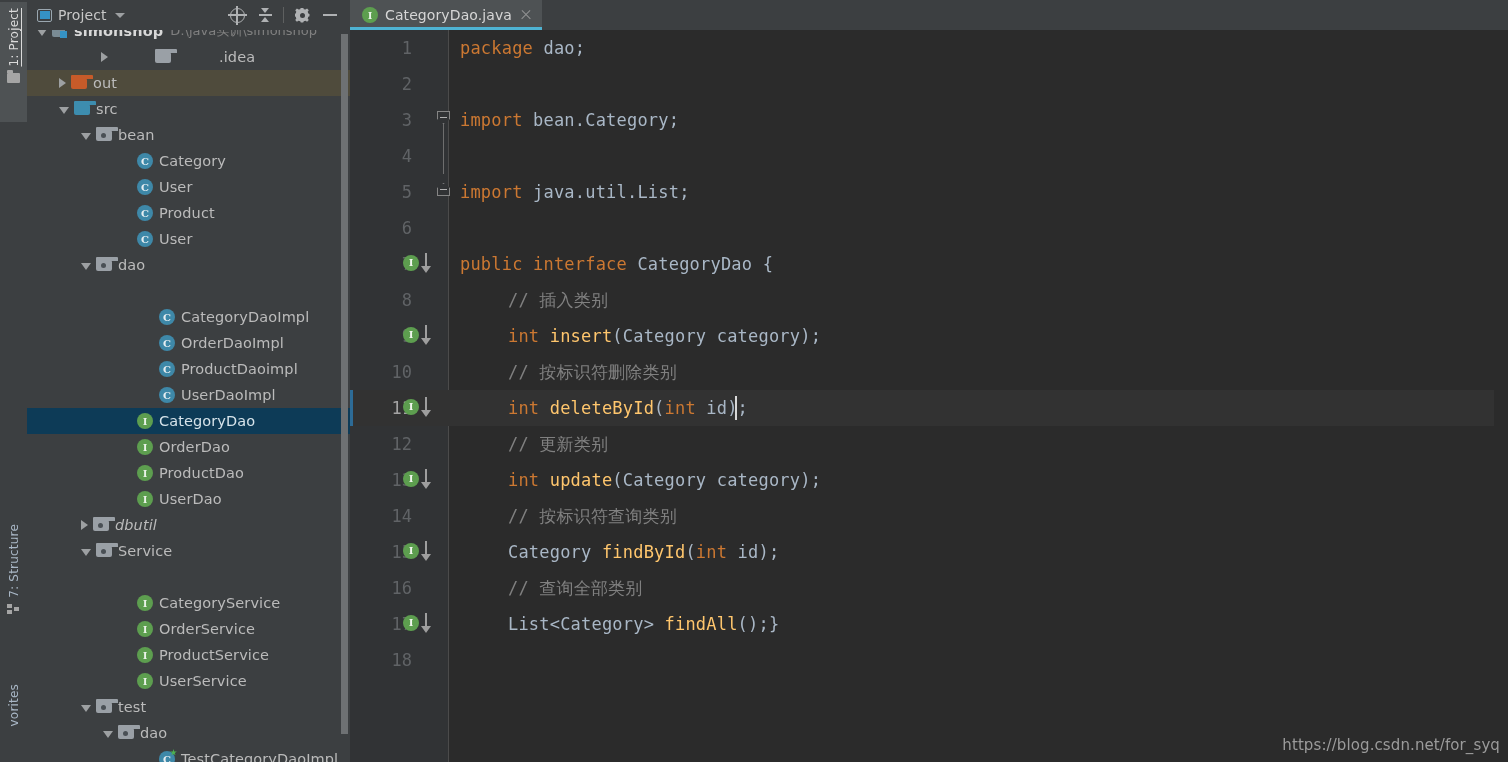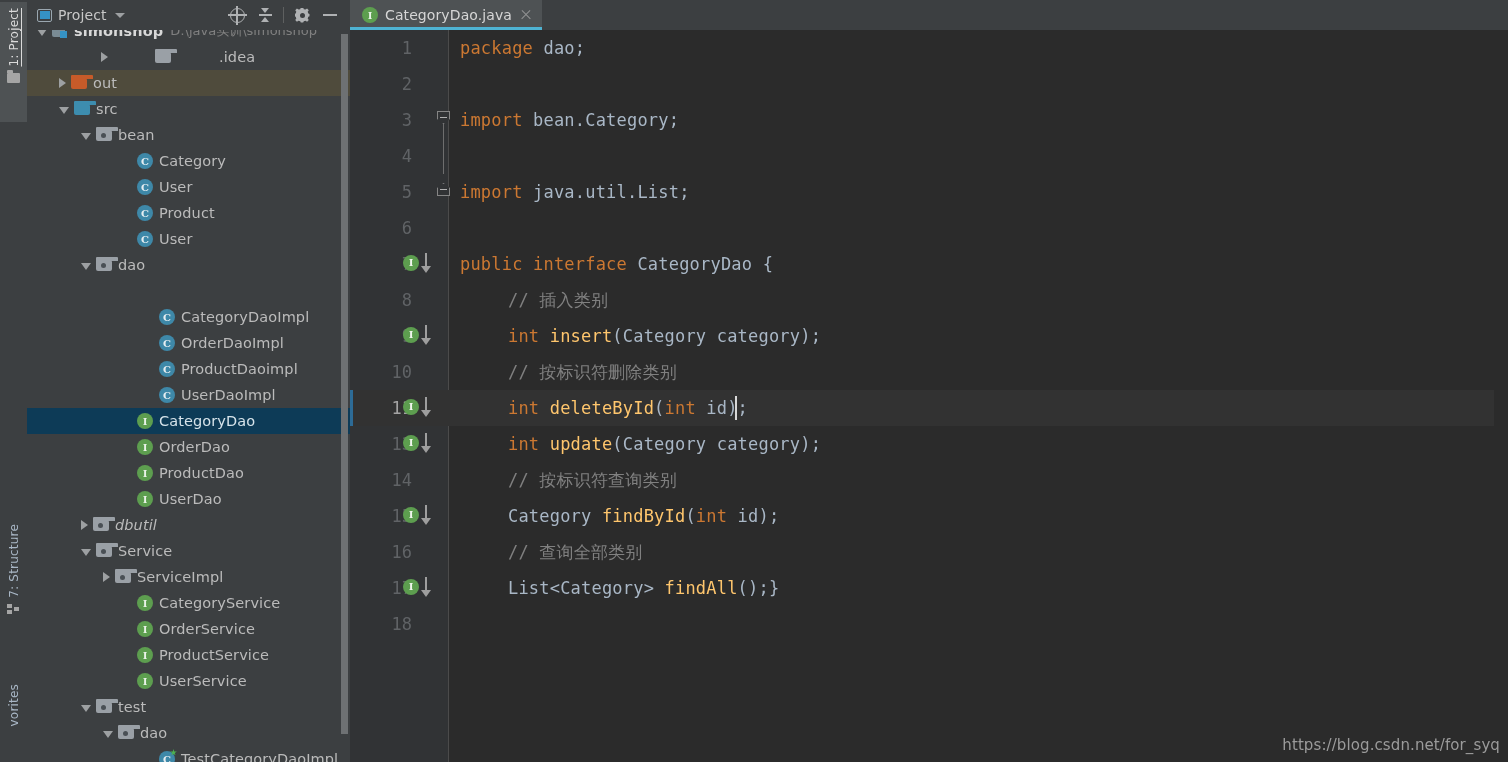--- a/index.html
+++ b/index.html
@@ -740,30 +740,20 @@
         </div>
         <div class="row" style="position: absolute; left: 0px; right: 0px; top: 508px;">
           <div style="width:54px;flex:none"></div>
           <div class="arrow open"></div>
           <div class="ic ic-pkg">
             <div class="tab"></div>
             <div class="body"></div>
             <div class="dot"></div>
           </div>
           <span class="label">Service</span>
-        </div>
-        <div class="row" style="position: absolute; left: 0px; right: 0px; top: 534px;">
-          <div style="width:76px;flex:none"></div>
-          <div class="arrow"></div>
-          <div class="ic ic-pkg">
-            <div class="tab"></div>
-            <div class="body"></div>
-            <div class="dot"></div>
-          </div>
-          <span class="label">ServiceImpl</span>
         </div>
         <div class="row" style="position: absolute; left: 0px; right: 0px; top: 560px;">
           <div style="width:98px;flex:none"></div>
           <div class="arrow none"></div>
           <div class="ic ic-iface">I</div>
           <span class="label">CategoryService</span>
         </div>
         <div class="row" style="position: absolute; left: 0px; right: 0px; top: 586px;">
           <div style="width:98px;flex:none"></div>
           <div class="arrow none"></div>
@@ -831,20 +821,21 @@
           <div class="cl"><span class="lnum">2</span><span class="code-text" style="left:110px"></span></div>
           <div class="cl"><span class="lnum">3</span><div class="fold"><div class="box tri-bottom"></div><div class="minus"></div><div class="vline-long"></div></div><span class="code-text" style="left:110px"><span class="kw">import</span><span class="punc"> bean</span><span class="punc">.</span><span class="cls">Category</span><span class="punc">;</span></span></div>
           <div class="cl"><span class="lnum">4</span><div class="fold"><div class="vline"></div></div><span class="code-text" style="left:110px"></span></div>
           <div class="cl"><span class="lnum">5</span><div class="fold"><div class="box tri-top"></div><div class="minus"></div></div><span class="code-text" style="left:110px"><span class="kw">import</span><span class="punc"> java</span><span class="punc">.</span><span class="punc">util</span><span class="punc">.</span><span class="cls">List</span><span class="punc">;</span></span></div>
           <div class="cl"><span class="lnum">6</span><span class="code-text" style="left:110px"></span></div>
           <div class="cl"><span class="lnum">7</span><div class="gmark"><div class="gcircle">I</div><div class="garrow"><div class="stem"></div><div class="head"></div></div></div><span class="code-text" style="left:110px"><span class="kw">public</span><span class="punc"> </span><span class="kw">interface</span><span class="punc"> </span><span class="cls">CategoryDao</span><span class="punc"> {</span></span></div>
           <div class="cl"><span class="lnum">8</span><span class="code-text" style="left:158px"><span class="cmt">// 插入类别</span></span></div>
           <div class="cl"><span class="lnum">9</span><div class="gmark"><div class="gcircle">I</div><div class="garrow"><div class="stem"></div><div class="head"></div></div></div><span class="code-text" style="left:158px"><span class="kw">int</span><span class="punc"> </span><span class="mth">insert</span><span class="punc">(</span><span class="cls">Category</span><span class="punc"> category</span><span class="punc">);</span></span></div>
           <div class="cl"><span class="lnum">10</span><span class="code-text" style="left:158px"><span class="cmt">// 按标识符删除类别</span></span></div>
           <div class="cl caret-line"><div class="caret-line-marker"></div><span class="lnum">11</span><div class="gmark"><div class="gcircle">I</div><div class="garrow"><div class="stem"></div><div class="head"></div></div></div><span class="code-text" style="left:158px"><span class="kw">int</span><span class="punc"> </span><span class="mth">deleteById</span><span class="punc">(</span><span class="kw">int</span><span class="punc"> id</span><span class="punc">);</span></span><span class="caret" style="left:384.6px"></span></div>
+          <div class="cl"><span class="lnum">12</span><span class="code-text" style="left:158px"><span class="cmt">// 更新类别</span></span></div>
           <div class="cl"><span class="lnum">13</span><div class="gmark"><div class="gcircle">I</div><div class="garrow"><div class="stem"></div><div class="head"></div></div></div><span class="code-text" style="left:158px"><span class="kw">int</span><span class="punc"> </span><span class="mth">update</span><span class="punc">(</span><span class="cls">Category</span><span class="punc"> category</span><span class="punc">);</span></span></div>
           <div class="cl"><span class="lnum">14</span><span class="code-text" style="left:158px"><span class="cmt">// 按标识符查询类别</span></span></div>
           <div class="cl"><span class="lnum">15</span><div class="gmark"><div class="gcircle">I</div><div class="garrow"><div class="stem"></div><div class="head"></div></div></div><span class="code-text" style="left:158px"><span class="cls">Category</span><span class="punc"> </span><span class="mth">findById</span><span class="punc">(</span><span class="kw">int</span><span class="punc"> id</span><span class="punc">);</span></span></div>
           <div class="cl"><span class="lnum">16</span><span class="code-text" style="left:158px"><span class="cmt">// 查询全部类别</span></span></div>
           <div class="cl"><span class="lnum">17</span><div class="gmark"><div class="gcircle">I</div><div class="garrow"><div class="stem"></div><div class="head"></div></div></div><span class="code-text" style="left:158px"><span class="cls">List</span><span class="punc">&lt;</span><span class="cls">Category</span><span class="punc">&gt; </span><span class="mth">findAll</span><span class="punc">();}</span></span></div>
           <div class="cl"><span class="lnum">18</span><span class="code-text" style="left:110px"></span></div>
         </div>
       <div class="right-marks"></div>
     </div>
 

